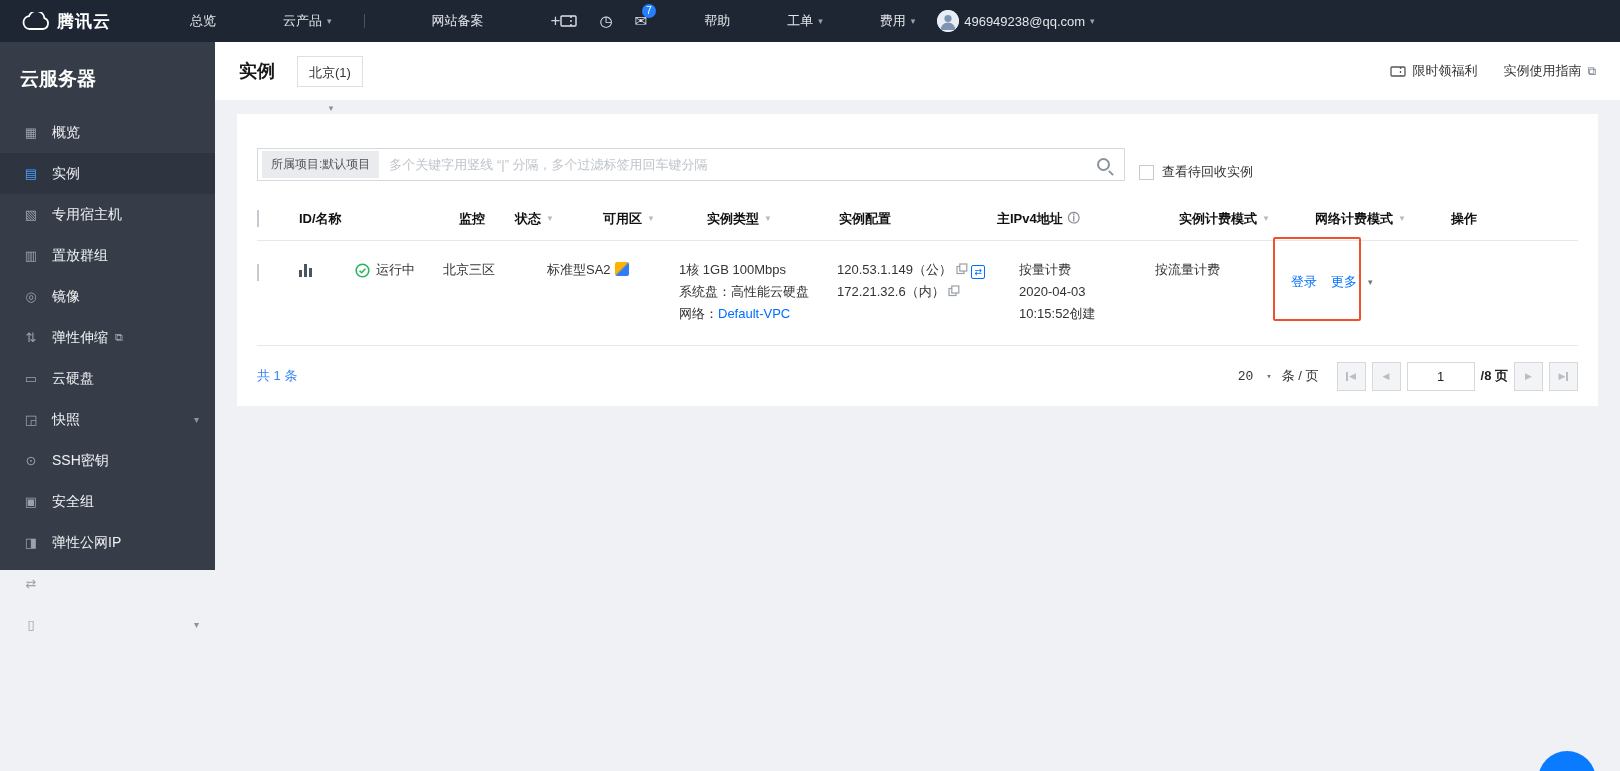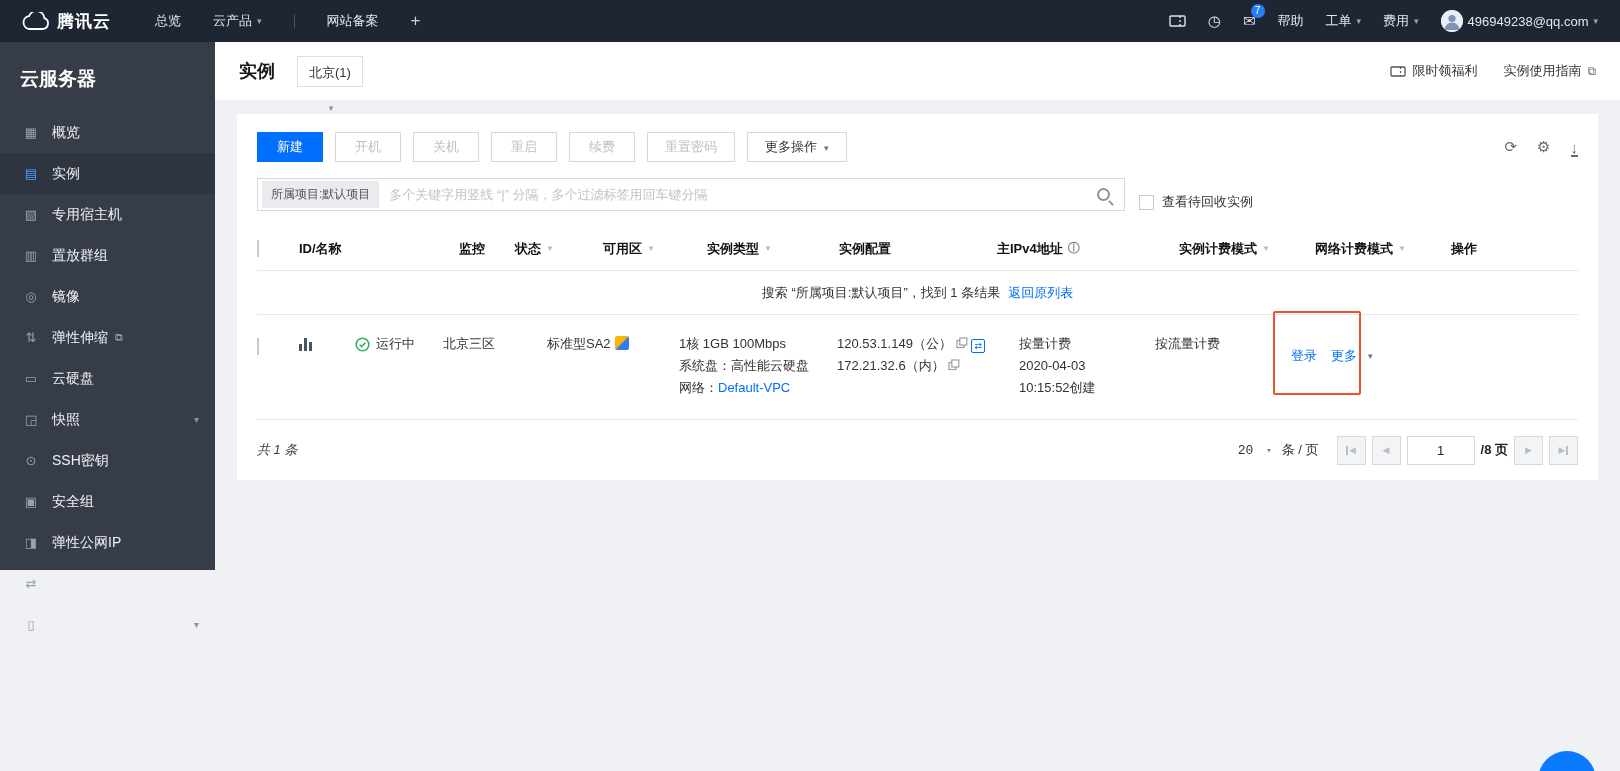--- a/index.html
+++ b/index.html
@@ -13,26 +13,26 @@
   }
   *{box-sizing:border-box;}
   html,body{margin:0;padding:0;}
   body{
     width:1620px;height:771px;overflow:hidden;
     font-family:"Liberation Sans","DejaVu Sans",sans-serif;
     background:var(--page-bg);color:#333;font-size:13px;
   }
   
   .topbar{height:42px;background:var(--topbar-bg);display:flex;align-items:center;
-    justify-content:space-between;padding:0 22px;color:#e6e9ee;}
+    padding:0 22px;color:#e6e9ee;}
   .tb-left{display:flex;align-items:center;}
   .brand{display:flex;align-items:center;gap:8px;margin-right:44px;cursor:pointer;}
   .brand-text{font-size:17px;font-weight:bold;color:#fff;letter-spacing:1px;}
   .tb-nav{display:flex;align-items:center;gap:32px;}
-  .tb-link{cursor:pointer;display:inline-flex;align-items:center;gap:5px;color:#e3e6ea;}
+  .tb-link{cursor:pointer;display:inline-flex;align-items:center;gap:5px;color:#e3e6ea;margin-left:35px;}
   .tb-caret{font-size:9px;color:#9aa3b0;}
   .tb-divider{width:1px;height:14px;background:#49525f;}
   .tb-plus{font-size:17px;color:#cfd4da;}
   .tb-right{display:flex;align-items:center;gap:22px;}
   .tb-icon{font-size:15px;color:#dfe3e8;cursor:pointer;display:inline-flex;align-items:center;}
   .mail-wrap{position:relative;cursor:pointer;}
   .mail-badge{position:absolute;top:-8px;right:-9px;background:#237ffa;color:#fff;border-radius:8px;
     min-width:14px;height:14px;font-size:10px;line-height:14px;text-align:center;padding:0 3px;}
   .avatar{width:22px;height:22px;border-radius:50%;overflow:hidden;background:#e8edf4;cursor:pointer;flex-shrink:0;}
   .account{display:inline-flex;align-items:center;gap:5px;cursor:pointer;color:#e3e6ea;}
@@ -118,21 +118,21 @@
   .eip-box{color:var(--brand-blue);border:1px solid var(--brand-blue);font-size:9px;width:14px;height:14px;
     line-height:12px;text-align:center;border-radius:2px;cursor:pointer;display:inline-block;vertical-align:-1px;}
   .type-chip{display:inline-block;width:14px;height:14px;border-radius:2px;margin-left:4px;vertical-align:-2px;
     background:linear-gradient(135deg,#ffb300 0 45%,#2f7cf6 55% 100%);}
   .op-wrap{position:relative;display:inline-flex;gap:14px;margin-top:12px;align-items:center;}
   .more-link{display:inline-flex;align-items:center;gap:4px;}
   .annotation-box{position:absolute;left:-18px;top:-34px;width:88px;height:84px;
     border:2px solid var(--annotation-orange);border-radius:2px;pointer-events:none;}
   
   .pager{display:flex;align-items:center;height:60px;}
-  .pager-total{color:#404040;font-style:italic;}
+  .pager-total{color:#3b82f6;}
   .pager-right{margin-left:auto;display:flex;align-items:center;gap:10px;color:#333;}
   .psize{display:inline-flex;align-items:center;gap:6px;cursor:pointer;font-family:Liberation Mono, monospace;}
   .pg-group{display:flex;align-items:center;gap:6px;margin-left:8px;}
   .pg-btn{width:29px;height:29px;border:1px solid #d5d8dd;background:#f3f4f6;color:#b9bec4;
     font-size:9px;display:inline-flex;align-items:center;justify-content:center;cursor:default;gap:1px;padding:0;}
   .pg-btn .edge-bar{width:2px;height:9px;background:currentColor;display:inline-block;}
   .pg-input{width:68px;height:29px;border:1px solid #d5d8dd;background:#fff;display:flex;
     align-items:center;justify-content:center;font-size:13px;color:#222;cursor:text;}
   .pg-pages{font-weight:bold;color:#222;}
   
@@ -282,36 +282,20 @@
         <span class="header-link">
           <span>实例使用指南</span>
           <span class="ext-glyph">⧉</span>
         </span>
       </div>
     </div>
 
     <div class="content">
       <div class="card">
 
-        <div class="toolbar">
-          <button class="btn primary">新建</button>
-          <button class="btn disabled">开机</button>
-          <button class="btn disabled">关机</button>
-          <button class="btn disabled">重启</button>
-          <button class="btn disabled">续费</button>
-          <button class="btn disabled">重置密码</button>
-          <button class="btn">
-            <span>更多操作</span><span class="btn-caret">▾</span>
-          </button>
-          <div class="tool-icons">
-            <span class="tool-icon">⟳</span>
-            <span class="tool-icon">⚙</span>
-            <span class="tool-icon dl-icon">↓</span>
-          </div>
-        </div>
 
         <div class="search-row">
           <div class="search-box">
             <span class="search-tag">所属项目:默认项目</span>
             <input class="search-input" placeholder="多个关键字用竖线 “|” 分隔，多个过滤标签用回车键分隔" style="">
             <span class="search-glass"></span>
           </div>
           <span class="recycle">
             <span class="checkbox"></span>
             <span>查看待回收实例</span>
@@ -344,24 +328,20 @@
               <span>实例计费模式</span>
               <span class="filter-glyph">▼</span>
             </span>
             <span class="cell col-net th">
               <span>网络计费模式</span>
               <span class="filter-glyph">▼</span>
             </span>
             <span class="cell col-op th">操作</span>
           </div>
 
-          <div class="t-notice">
-            <span>搜索 “所属项目:默认项目”，找到 1 条结果</span>
-            <a class="link">返回原列表</a>
-          </div>
 
           <div class="t-row t-data">
             <span class="cell col-check" style="padding-top:3px;"><span class="checkbox"></span></span>
             <span class="cell col-mon">
               <span class="monitor-bars">
                   <i style="height:7px"></i>
                   <i style="height:13px"></i>
                   <i style="height:9px"></i>
                 </span>
             </span>

